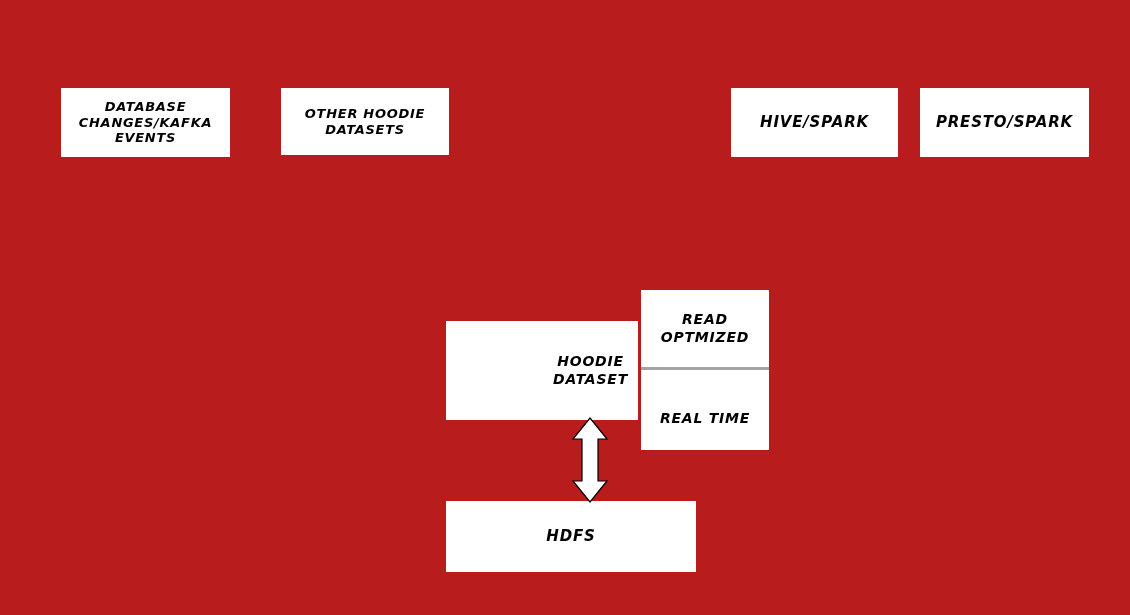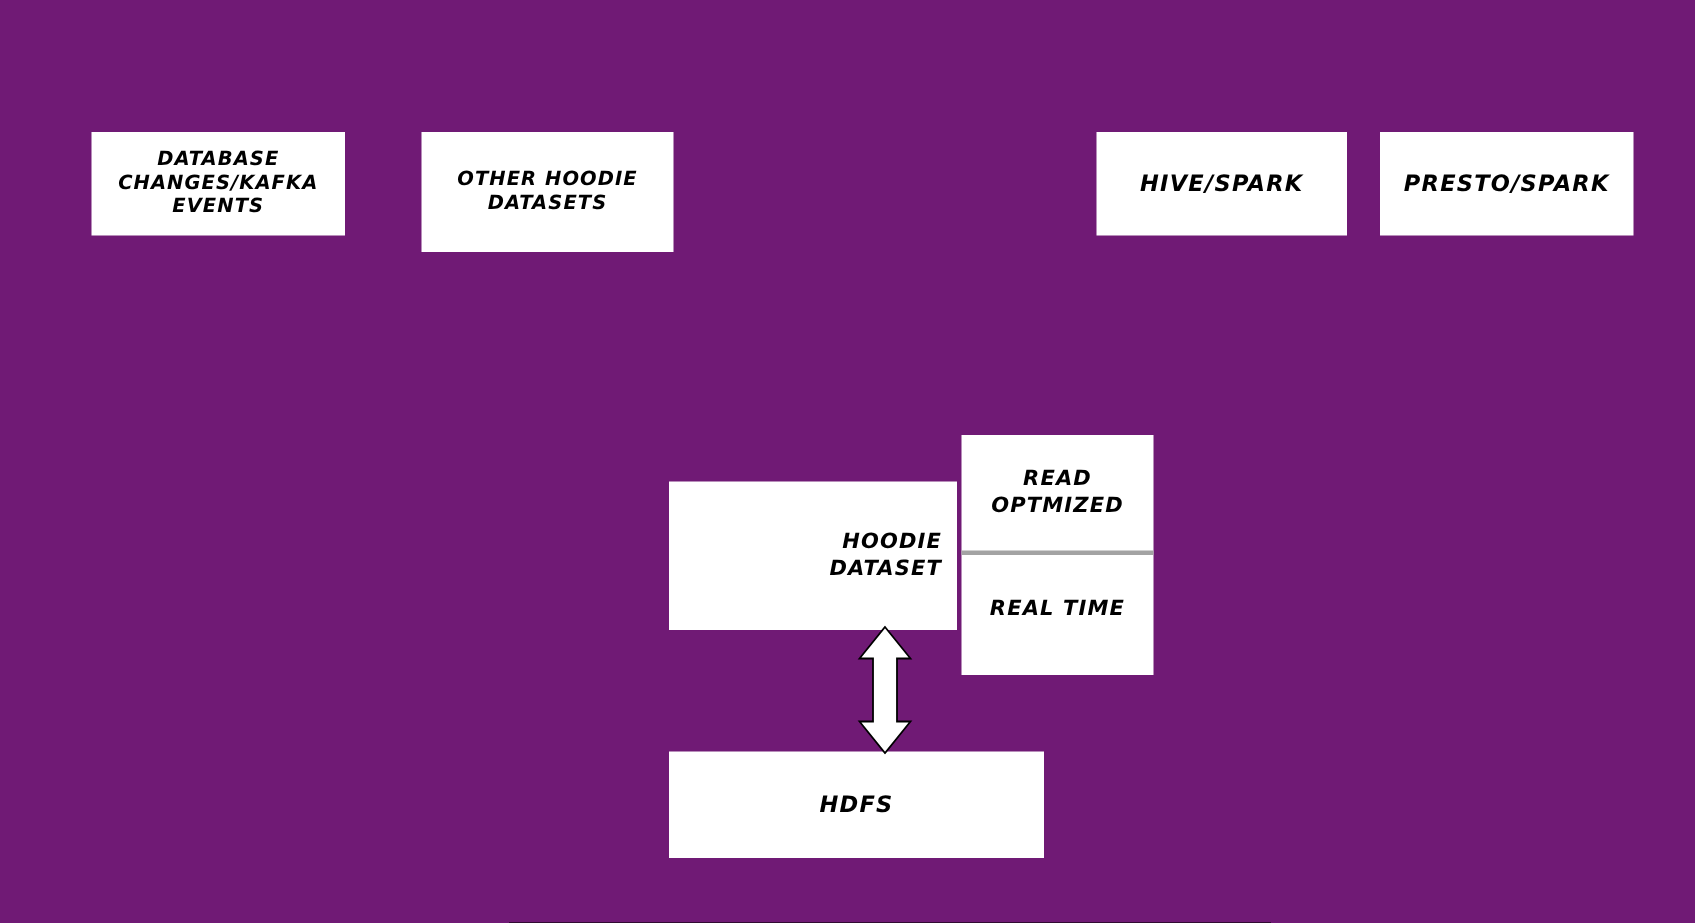--- a/index.html
+++ b/index.html
@@ -4,21 +4,21 @@
 <style>
   html, body {
     margin: 0;
     padding: 0;
     background: #000000;
   }
   #canvas {
     position: relative;
     width: 1130px;
     height: 615px;
-    background: #701a75;
+    background: #b91c1c;
     overflow: hidden;
     font-family: "DejaVu Sans", sans-serif;
   }
   .node {
     position: absolute;
     background: #ffffff;
     color: #000000;
     box-sizing: border-box;
     display: flex;
     align-items: center;
@@ -32,51 +32,51 @@
     text-transform: uppercase;
     white-space: pre-line;
     user-select: none;
   }
   
   #node-db-changes {
     left: 61px;  top: 88px;  width: 169px; height: 69px;
     font-size: 13px;
   }
   #node-other-hoodie {
-    left: 281px; top: 88px;  width: 168px; height: 80px;
+    left: 281px; top: 88px;  width: 168px; height: 67px;
     font-size: 13px;
   }
   
   #node-hive-spark {
     left: 731px; top: 88px;  width: 167px; height: 69px;
     font-size: 15px;
   }
   #node-presto-spark {
     left: 920px; top: 88px;  width: 169px; height: 69px;
     font-size: 15px;
   }
   
   #node-hoodie-dataset {
     left: 446px; top: 321px; width: 192px; height: 99px;
     font-size: 14px;
     justify-content: flex-end;
     padding-right: 10px;
-    text-align: right;
+    text-align: center;
   }
   
   #node-read-optimized {
     left: 641px; top: 290px; width: 128px; height: 80px;
     font-size: 14px;
     border-bottom: 3px solid #a3a3a3;
   }
   #node-real-time {
     left: 641px; top: 370px; width: 128px; height: 80px;
     font-size: 14px;
     align-items: flex-start;
-    padding-top: 28px;
+    padding-top: 40px;
   }
   
   #node-hdfs {
     left: 446px; top: 501px; width: 250px; height: 71px;
     font-size: 15px;
   }
   
   #arrow-hoodie-hdfs {
     position: absolute;
     left: 570px;

